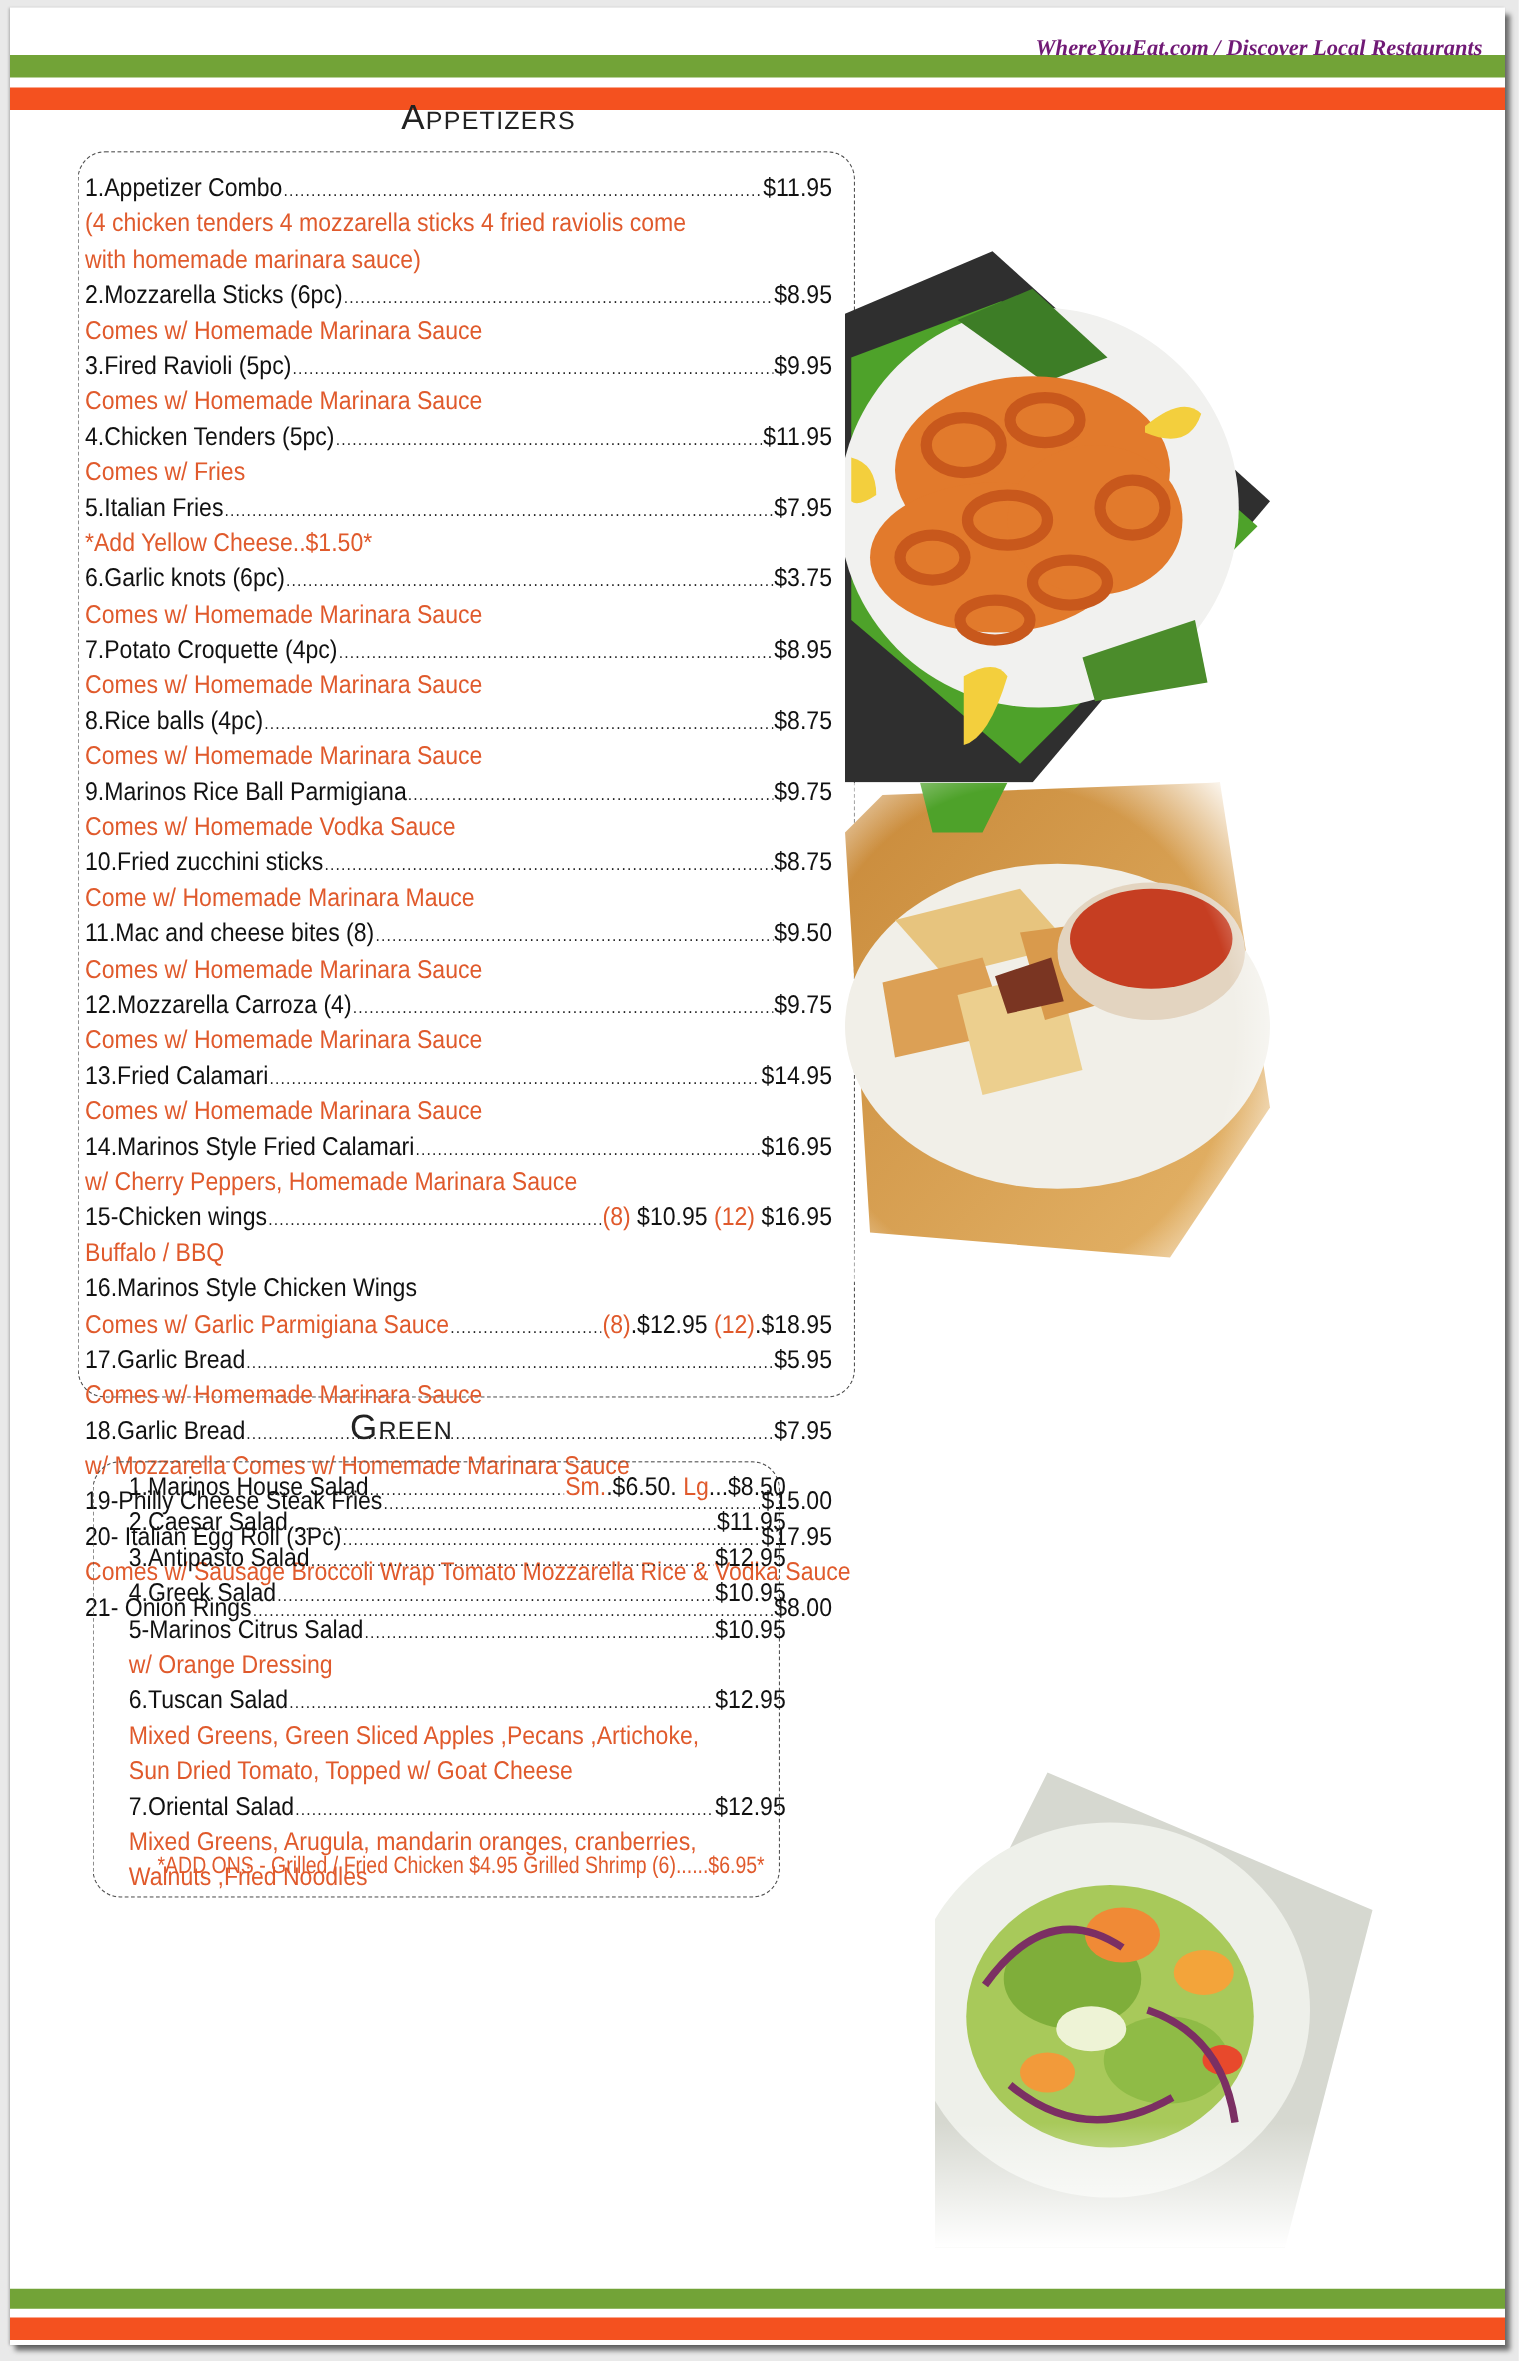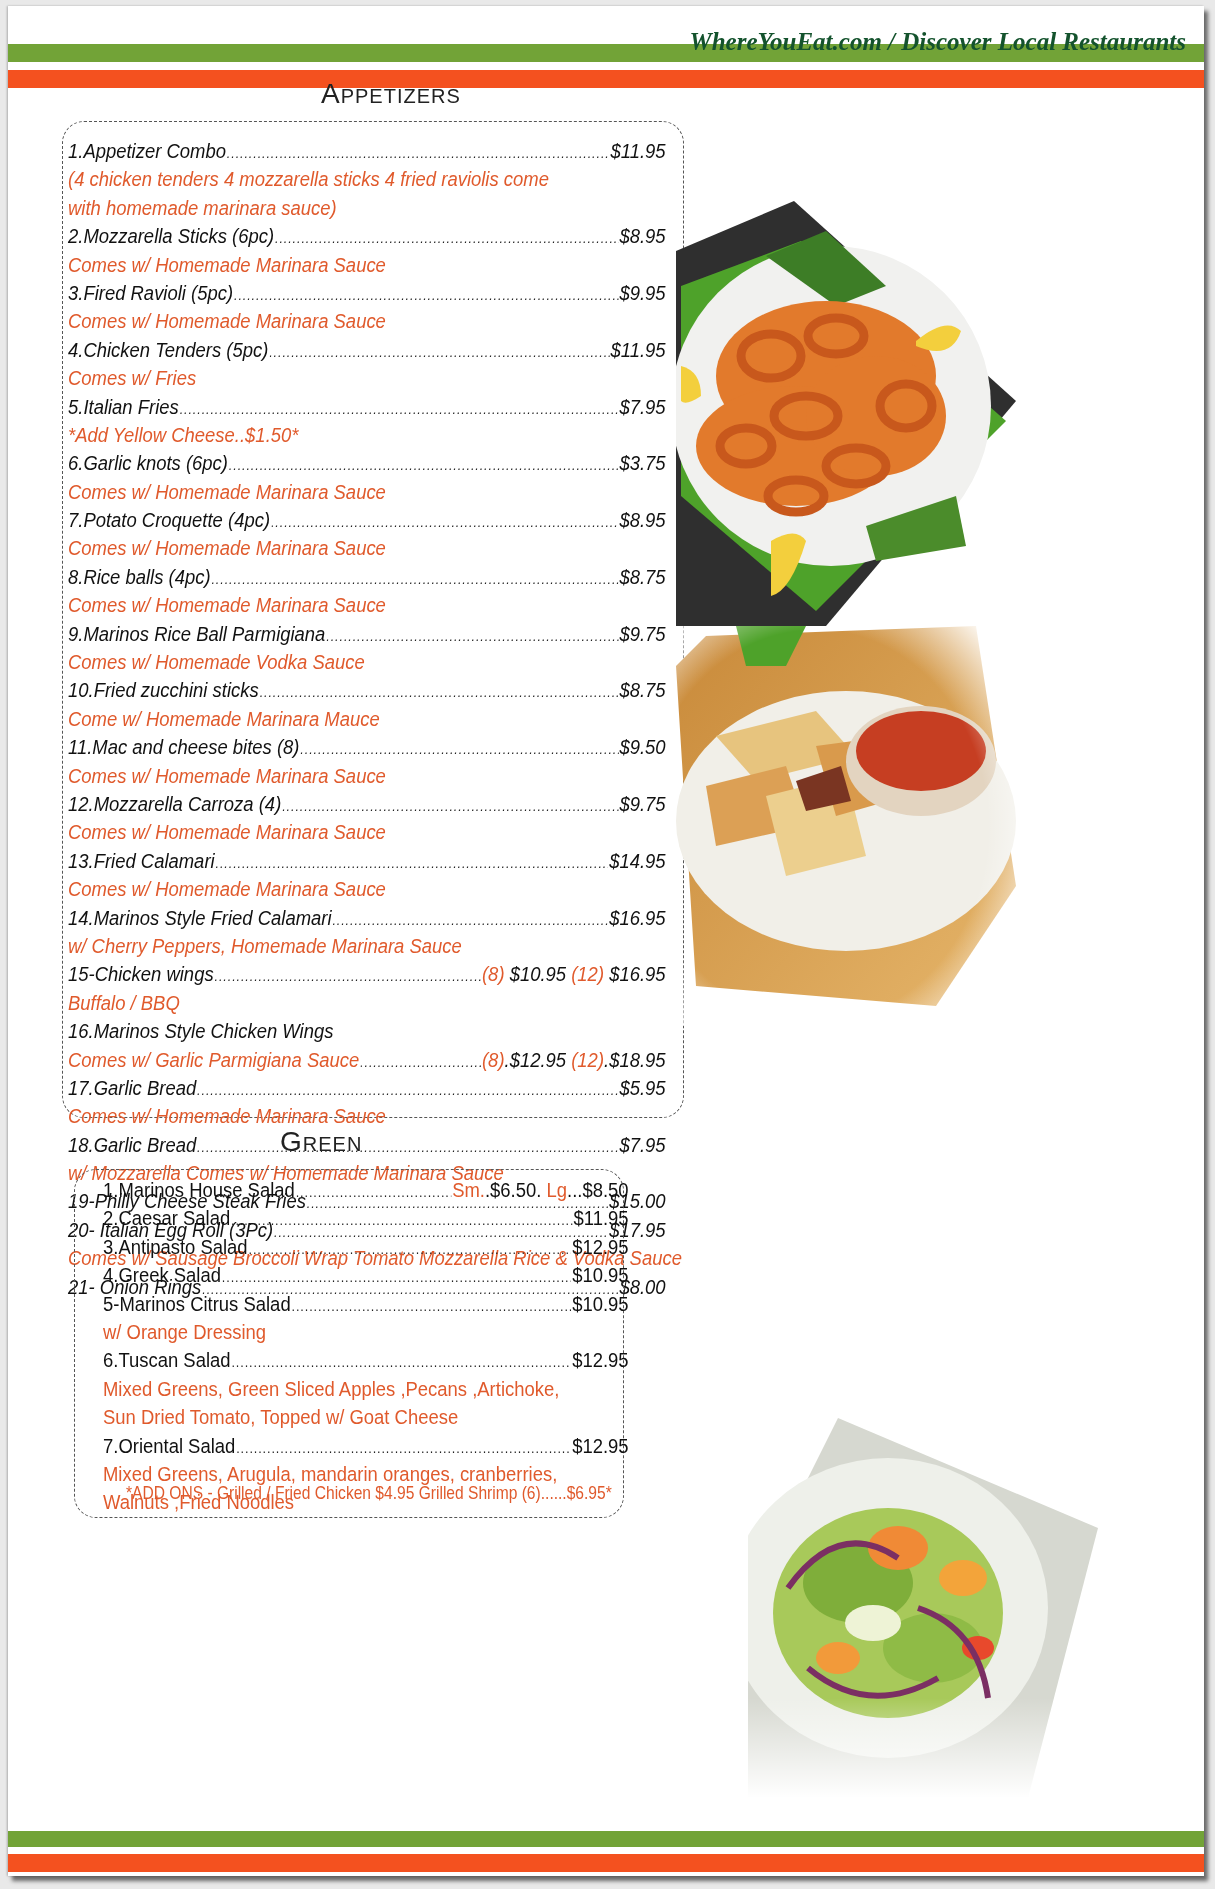--- a/index.html
+++ b/index.html
@@ -12,21 +12,21 @@
     background:#ffffff;
     box-shadow: 4px 5px 4px rgba(0,0,0,0.55), -1px 0 2px rgba(0,0,0,0.25);
     overflow:hidden;
   }
   .stripe { position:absolute; left:0; width:100%; }
   .stripe.green { background:#72a337; }
   .stripe.red { background:#f4511f; }
   .site-title {
     position:absolute; right:18px; top:22px;
     font-family:"Liberation Serif", serif; font-style:italic; font-weight:bold;
-    font-size:25px; color:#14532d; letter-spacing:0px;
+    font-size:18px; color:#701a75; letter-spacing:0px;
   }
   .section-title {
     position:absolute; font-family:Liberation Sans, sans-serif; color:#222;
     font-size:28px; letter-spacing:1px; font-variant:small-caps;
   }
   .box {
     position:absolute; border:1.6px dashed #555; border-radius:22px;
   }
   .menu { position:absolute; }
   .row {
@@ -58,21 +58,21 @@
 <body>
 
 <div class="page">
 
   <div class="stripe green" style="top:38px;height:18px;"></div>
   <div class="stripe red" style="top:64px;height:18px;"></div>
   <div class="site-title">WhereYouEat.com / Discover Local Restaurants</div>
 
   <div class="section-title" style="left:313px;top:72px;">Appetizers</div>
   <div class="box" style="left:54px;top:115px;width:620px;height:995px;"></div>
-  <div class="menu" id="appetizers-menu" style="left:60px;top:131px;width:664px;font-style:italic;">
+  <div class="menu" id="appetizers-menu" style="left:60px;top:131px;width:664px;">
       <div class="row">
         <span class="name">1.Appetizer Combo </span>
         <span class="dots"></span>
         <span class="price">$11.95</span>
       </div>
       <div class="desc">(4 chicken tenders 4 mozzarella sticks 4 fried raviolis come</div>
       <div class="desc">with homemade marinara sauce)</div>
       <div class="row">
         <span class="name">2.Mozzarella Sticks (6pc) </span>
         <span class="dots"></span>

